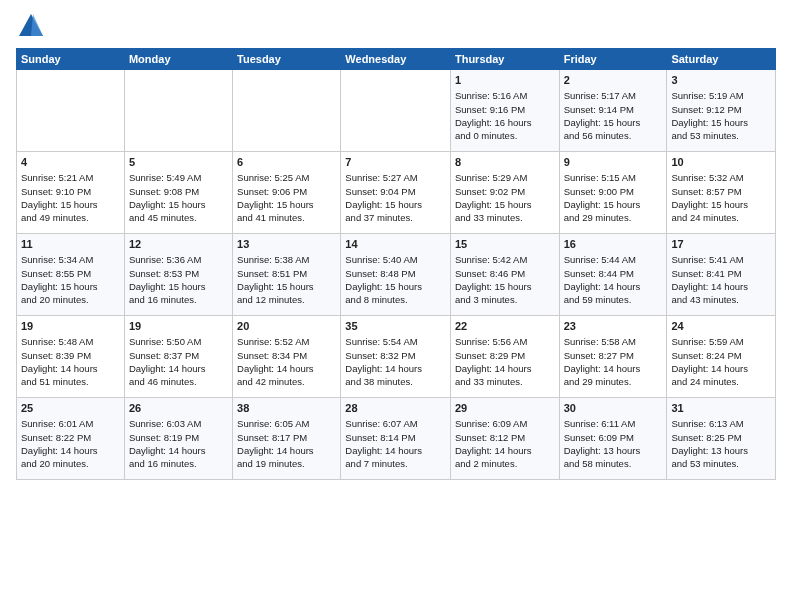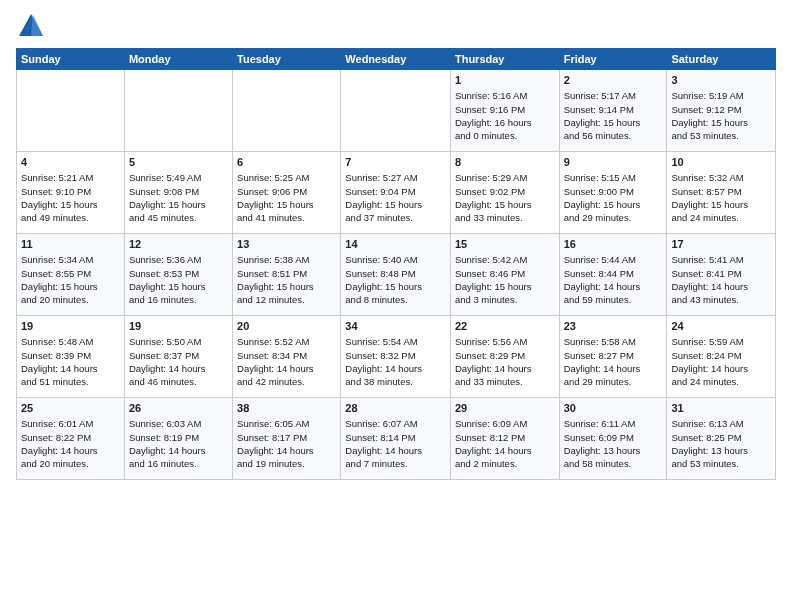--- a/index.html
+++ b/index.html
@@ -269,21 +269,21 @@
             <div>and 46 minutes.</div>
           </td>
           <td>
             <span class="day-num">20</span>
             <div>Sunrise: 5:52 AM</div>
             <div>Sunset: 8:34 PM</div>
             <div>Daylight: 14 hours</div>
             <div>and 42 minutes.</div>
           </td>
           <td>
-            <span class="day-num">34</span>
+            <span class="day-num">35</span>
             <div>Sunrise: 5:54 AM</div>
             <div>Sunset: 8:32 PM</div>
             <div>Daylight: 14 hours</div>
             <div>and 38 minutes.</div>
           </td>
           <td>
             <span class="day-num">22</span>
             <div>Sunrise: 5:56 AM</div>
             <div>Sunset: 8:29 PM</div>
             <div>Daylight: 14 hours</div>

